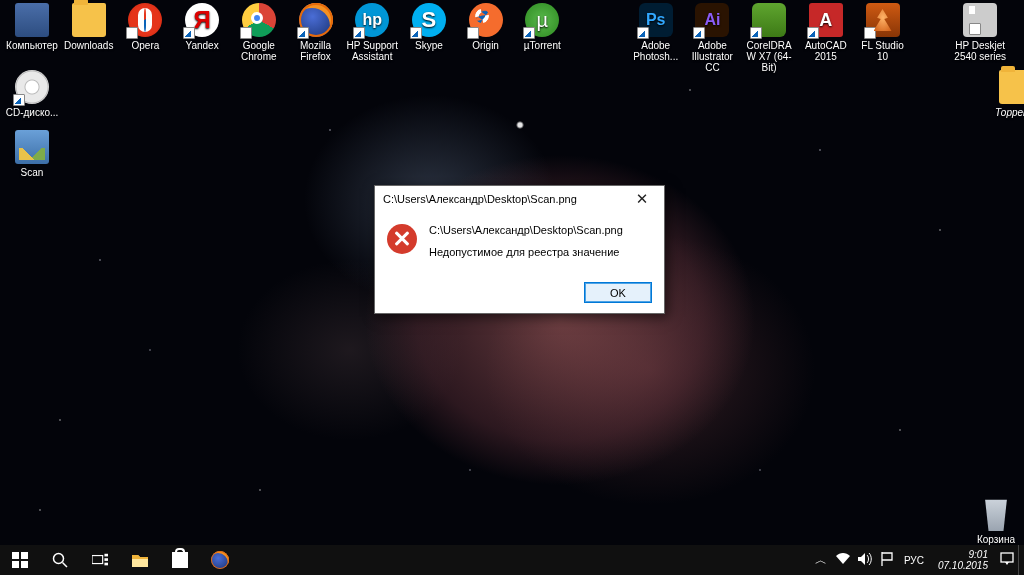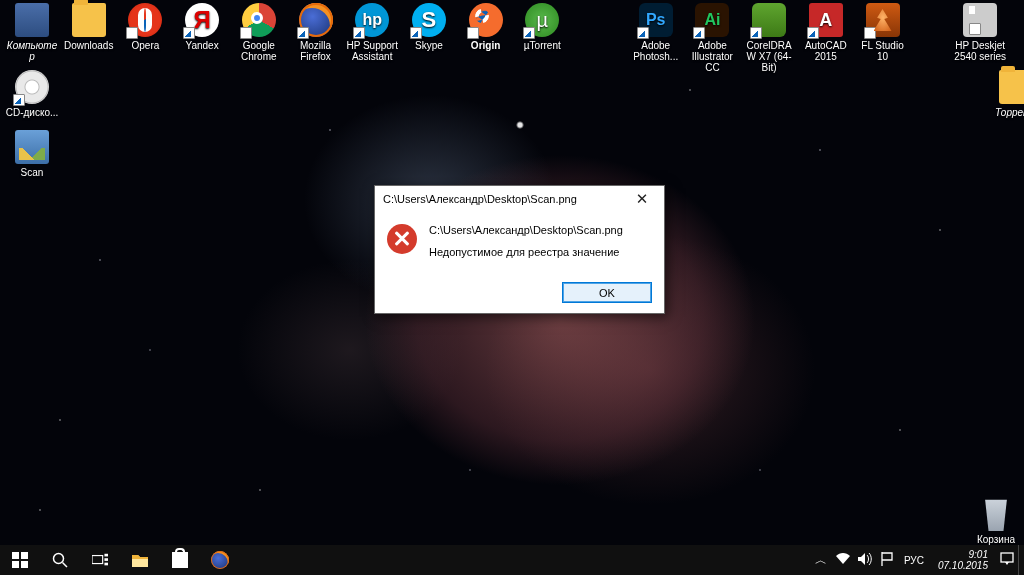--- a/index.html
+++ b/index.html
@@ -55,21 +55,21 @@
 .g-ff{background:radial-gradient(circle at 40% 40%,#4a6dd6,#18306e);border-radius:50%;box-shadow:0 0 0 2px #e66a0a inset,-4px 6px 0 -1px #f59121 inset;}
 .g-hp{background:#0096d6;border-radius:50%;color:#fff;font:bold 16px/34px Arial;text-align:center;}
 .g-skype{background:#00aff0;border-radius:50%;color:#fff;font:bold 22px/34px Arial;text-align:center;}
 .g-origin{background:#f56c2d;border-radius:50%;}
 .g-origin::before{content:"";position:absolute;inset:6px;border:4px solid #fff;border-radius:50%;border-top-color:transparent;border-bottom-color:transparent;transform:rotate(35deg);}
 .g-ut{background:radial-gradient(circle,#59b84c,#2d8a20);border-radius:50%;color:#fff;font:20px/34px Arial;text-align:center;}
 .g-steam{background:radial-gradient(circle at 30% 20%,#142e54,#0a1a33);border-radius:50%;}
 .g-steam::before{content:"";position:absolute;right:4px;top:5px;width:10px;height:10px;border:2px solid #cdd;border-radius:50%;}
 .g-steam::after{content:"";position:absolute;left:4px;bottom:5px;width:8px;height:8px;border:2px solid #cdd;border-radius:50%;}
 .g-ps{background:#001d33;border-radius:6px;color:#31a8ff;font:bold 16px/34px Arial;text-align:center;}
-.g-ai{background:#2a1301;border-radius:6px;color:#22c55e;font:bold 16px/34px Arial;text-align:center;}
+.g-ai{background:#2a1301;border-radius:6px;color:#8b5cf6;font:bold 16px/34px Arial;text-align:center;}
 .g-cdr{background:linear-gradient(#5fa52f,#3d7a16);border-radius:6px;}
 .g-acad{background:#c62828;border-radius:3px;color:#fff;font:bold 18px/34px Arial;text-align:center;}
 .g-fl{background:linear-gradient(#cf5a12,#883506);border-radius:4px;}
 .g-fl::before{content:"";position:absolute;left:8px;top:6px;width:18px;height:22px;background:radial-gradient(ellipse at 50% 40%,#ffb469,#cf5a12);clip-path:polygon(50% 0,80% 40%,60% 45%,100% 100%,0 100%,40% 45%,20% 40%);}
 .g-print{background:#ccc;border-radius:4px;}
 .g-print::before{content:"";position:absolute;left:6px;top:3px;right:6px;height:8px;background:#fff;}
 .g-print::after{content:"";position:absolute;left:6px;bottom:2px;right:6px;height:10px;background:#fff;}
 .g-cd{background:radial-gradient(circle,#fff 0 6px,#bbb 7px,#e9e9e9 8px 15px,#bbb 16px,#e9e9e9 17px);border-radius:50%;}
 .g-img{background:linear-gradient(#6aa0d8,#3d6fa8);border-radius:3px;}
 .g-img::before{content:"";position:absolute;left:4px;right:4px;bottom:4px;height:12px;background:linear-gradient(45deg,#e9c24a 40%,transparent 41%),linear-gradient(-45deg,#7eab4a 40%,transparent 41%);}
@@ -80,42 +80,42 @@
 .dlg-title{display:flex;align-items:center;height:26px;padding:0 2px 0 8px;}
 .dlg-title span{flex:1;white-space:nowrap;overflow:hidden;text-overflow:ellipsis;}
 .dlg-close{width:40px;height:24px;text-align:center;font:15px/24px Arial;color:#222;}
 .dlg-body{display:flex;padding:10px 12px 14px;gap:12px;background:#fff;}
 .dlg-ico{flex:0 0 30px;height:30px;border-radius:50%;background:#d43b2c;position:relative;margin-top:2px;}
 .dlg-ico::before,.dlg-ico::after{content:"";position:absolute;left:6px;top:13px;width:18px;height:3px;background:#fff;border-radius:1px;}
 .dlg-ico::before{transform:rotate(45deg);} .dlg-ico::after{transform:rotate(-45deg);}
 .dlg-msg{flex:1;line-height:16px;}
 .dlg-msg div:first-child{margin-bottom:6px;}
 .dlg-foot{padding:8px 12px 10px;text-align:right;background:#fff;}
-.dlg-ok{display:inline-block;width:90px;height:21px;border:1px solid #0078d7;background:#e5f1fb;font-size:11px;box-shadow:inset 0 0 0 1px #4da3e6;}
+.dlg-ok{display:inline-block;width:68px;height:21px;border:1px solid #0078d7;background:#e5f1fb;font-size:11px;box-shadow:inset 0 0 0 1px #4da3e6;}
 
 
 .taskbar{position:absolute;left:0;right:0;bottom:0;height:30px;background:#101010;display:flex;align-items:center;color:#fff;}
 .tb-btn{width:40px;height:30px;display:flex;align-items:center;justify-content:center;}
 .tb-btn svg{width:16px;height:16px;fill:#fff;}
 .tb-ff{width:18px;height:18px;border-radius:50%;background:radial-gradient(circle at 40% 40%,#4a6dd6,#18306e);box-shadow:0 0 0 1px #e66a0a inset,-2px 3px 0 -1px #f59121 inset;}
 .tb-store{width:16px;height:16px;background:#fff;position:relative;}
 .tb-store::before{content:"";position:absolute;top:-4px;left:3px;right:3px;height:4px;border:2px solid #fff;border-bottom:none;border-radius:4px 4px 0 0;}
 .tray{margin-left:auto;display:flex;align-items:center;height:100%;font-size:10px;}
 .tray .ic{width:22px;text-align:center;font-size:12px;}
 .tray .lang{padding:0 6px;font-size:10px;}
 .tray .clock{padding:0 8px;text-align:right;line-height:11px;font-style:italic;}
 .tray .peek{width:6px;height:30px;border-left:1px solid #444;}
 </style>
 </head>
 <body>
 
 <div class="desktop">
 
   <div class="icons" id="icons">
-      <div class="di" style="left: 5px; top: 3px; font-style: italic;">
+      <div class="di" style="left: 5px; top: 3px;">
         <span class="gly g-pc"></span>
         <span class="lbl">Компьютер</span>
       </div>
       <div class="di" style="left: 61.7px; top: 3px;">
         <span class="gly g-folder"></span>
         <span class="lbl">Downloads</span>
       </div>
       <div class="di" style="left: 118.4px; top: 3px;">
         <span class="gly g-opera arrow"></span>
         <span class="lbl">Opera</span>
@@ -133,21 +133,21 @@
         <span class="lbl">Google Chrome</span>
       </div>
       <div class="di" style="left: 345.2px; top: 3px;">
         <span class="gly g-hp arrow">hp</span>
         <span class="lbl">HP Support Assistant</span>
       </div>
       <div class="di" style="left: 401.9px; top: 3px;">
         <span class="gly g-skype arrow">S</span>
         <span class="lbl">Skype</span>
       </div>
-      <div class="di" style="left: 458.6px; top: 3px; font-weight: bold;">
+      <div class="di" style="left: 458.6px; top: 3px;">
         <span class="gly g-origin arrow"></span>
         <span class="lbl">Origin</span>
       </div>
       <div class="di" style="left: 515.3px; top: 3px;">
         <span class="gly g-ut arrow">µ</span>
         <span class="lbl">µTorrent</span>
       </div>
       <div class="di" style="left: 628.7px; top: 3px;">
         <span class="gly g-ps arrow">Ps</span>
         <span class="lbl">Adobe Photosh...</span>

